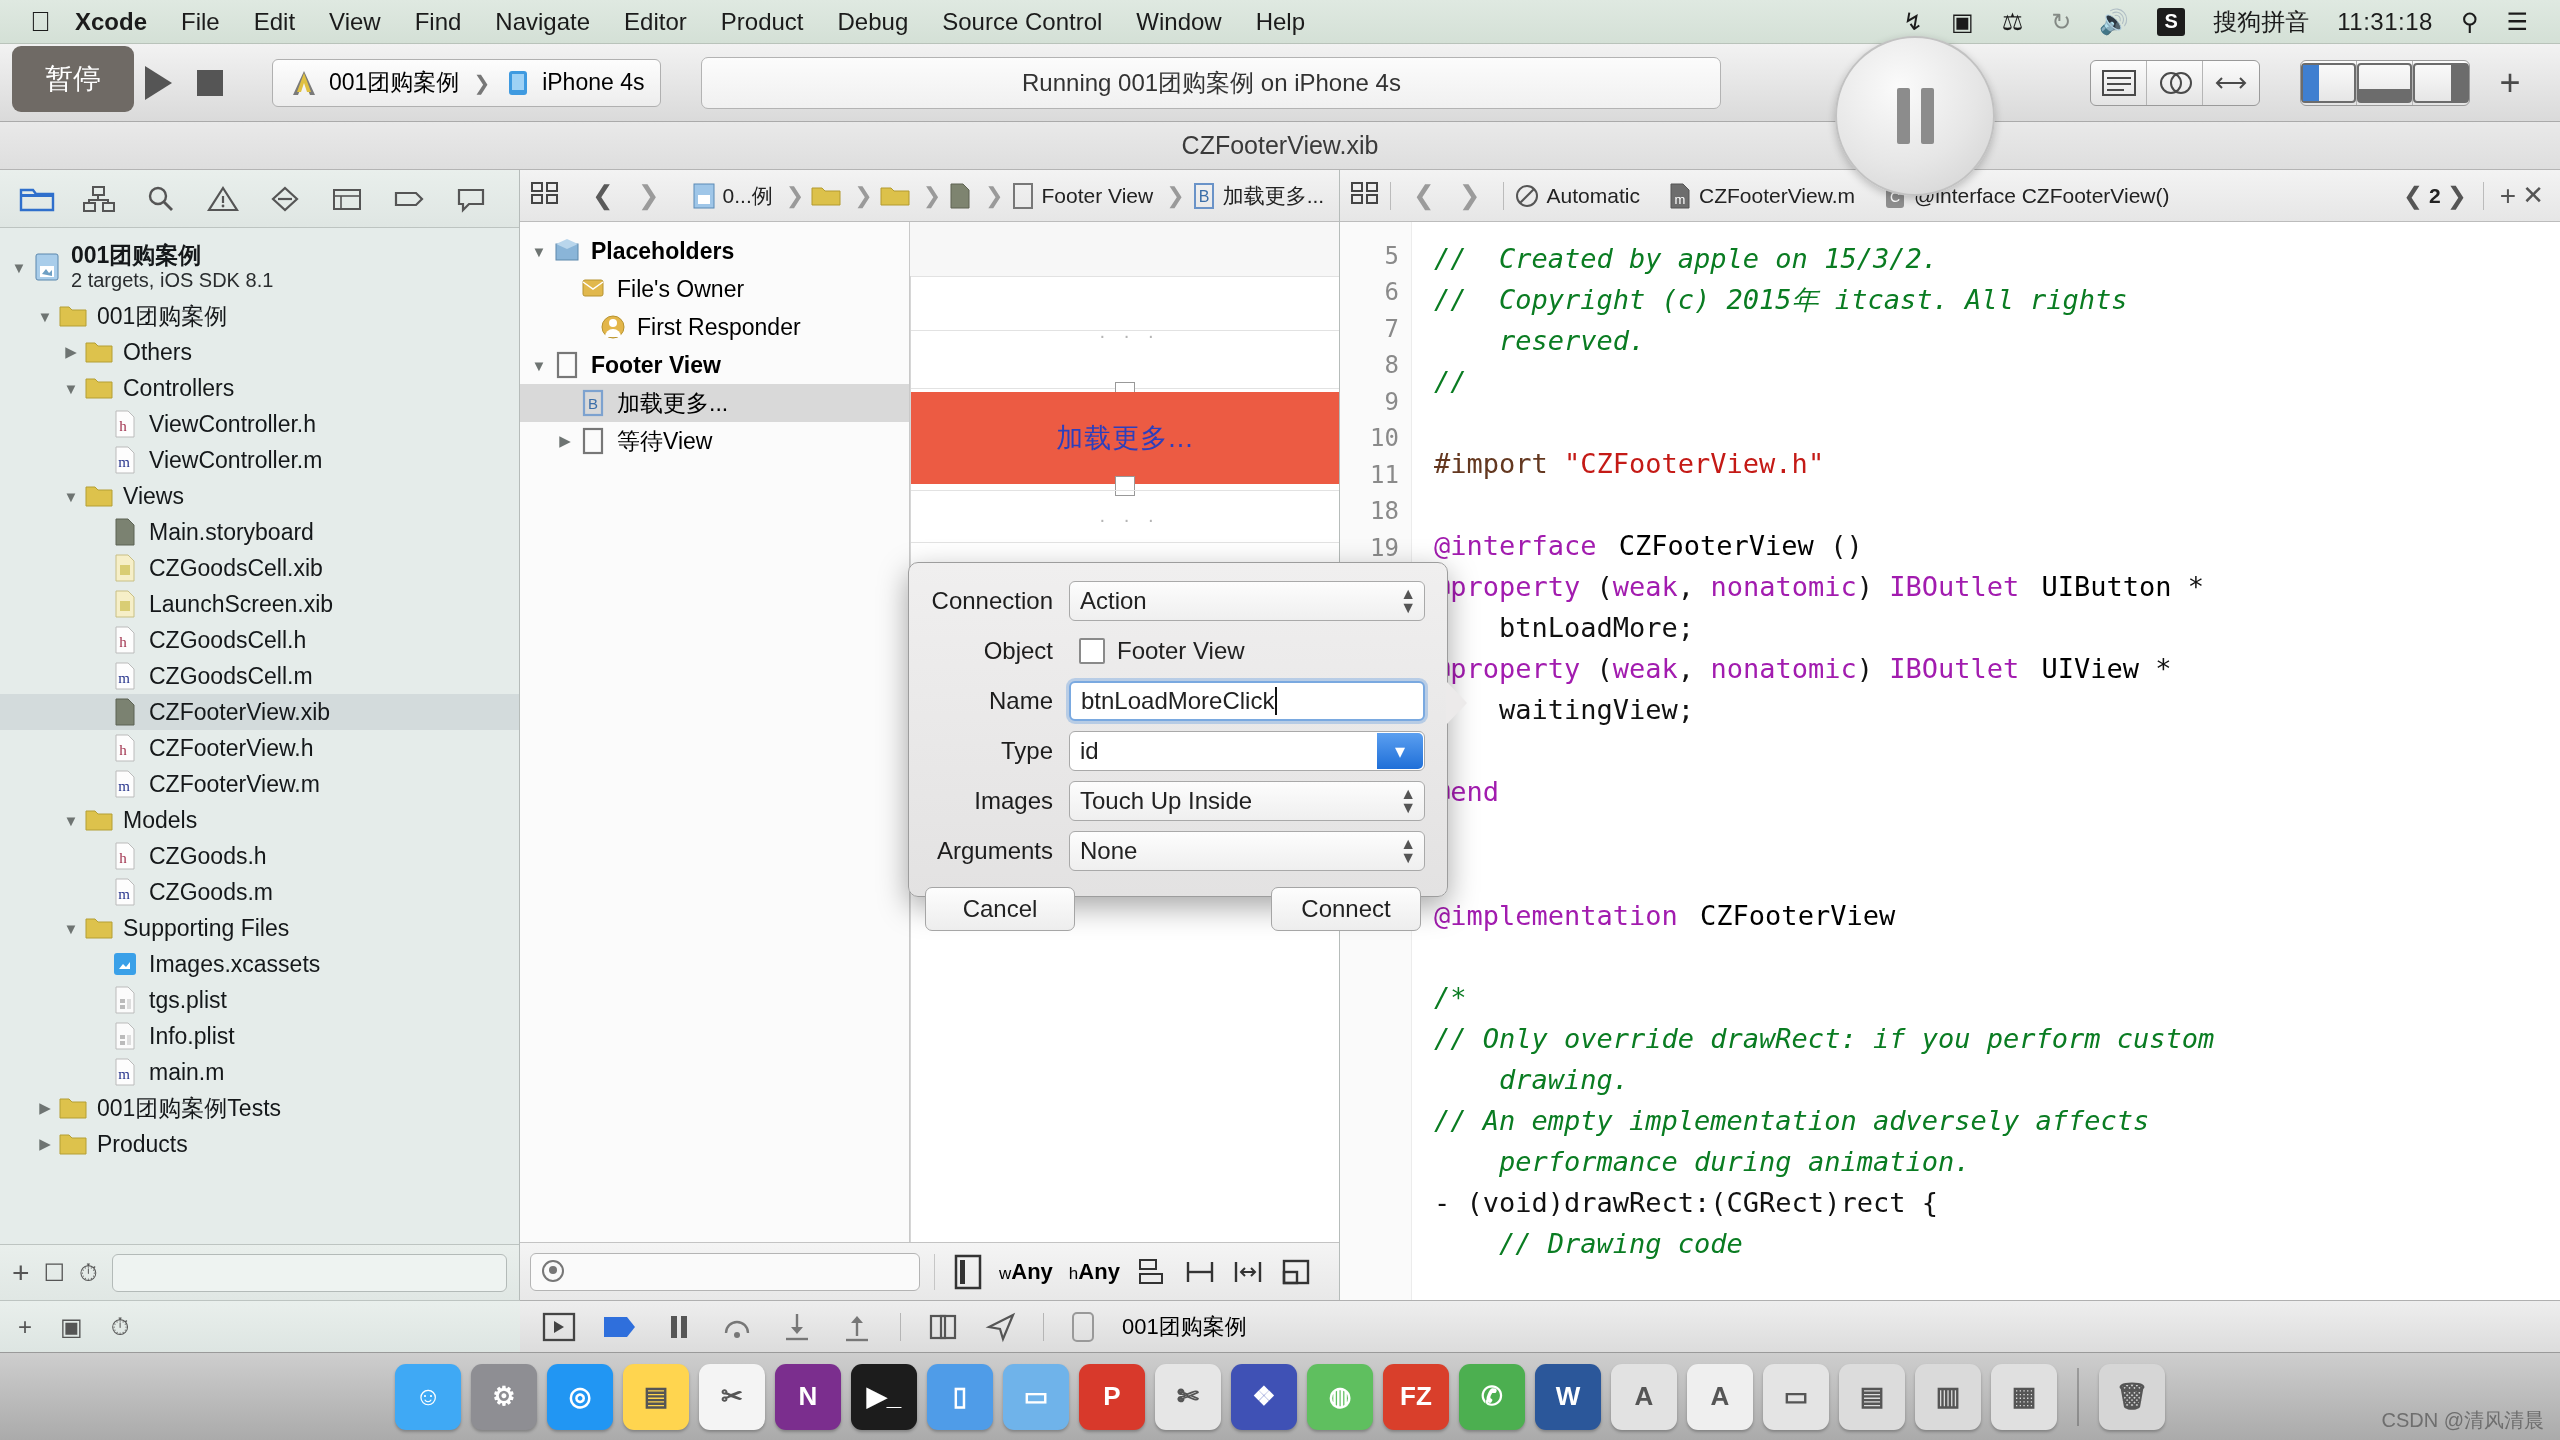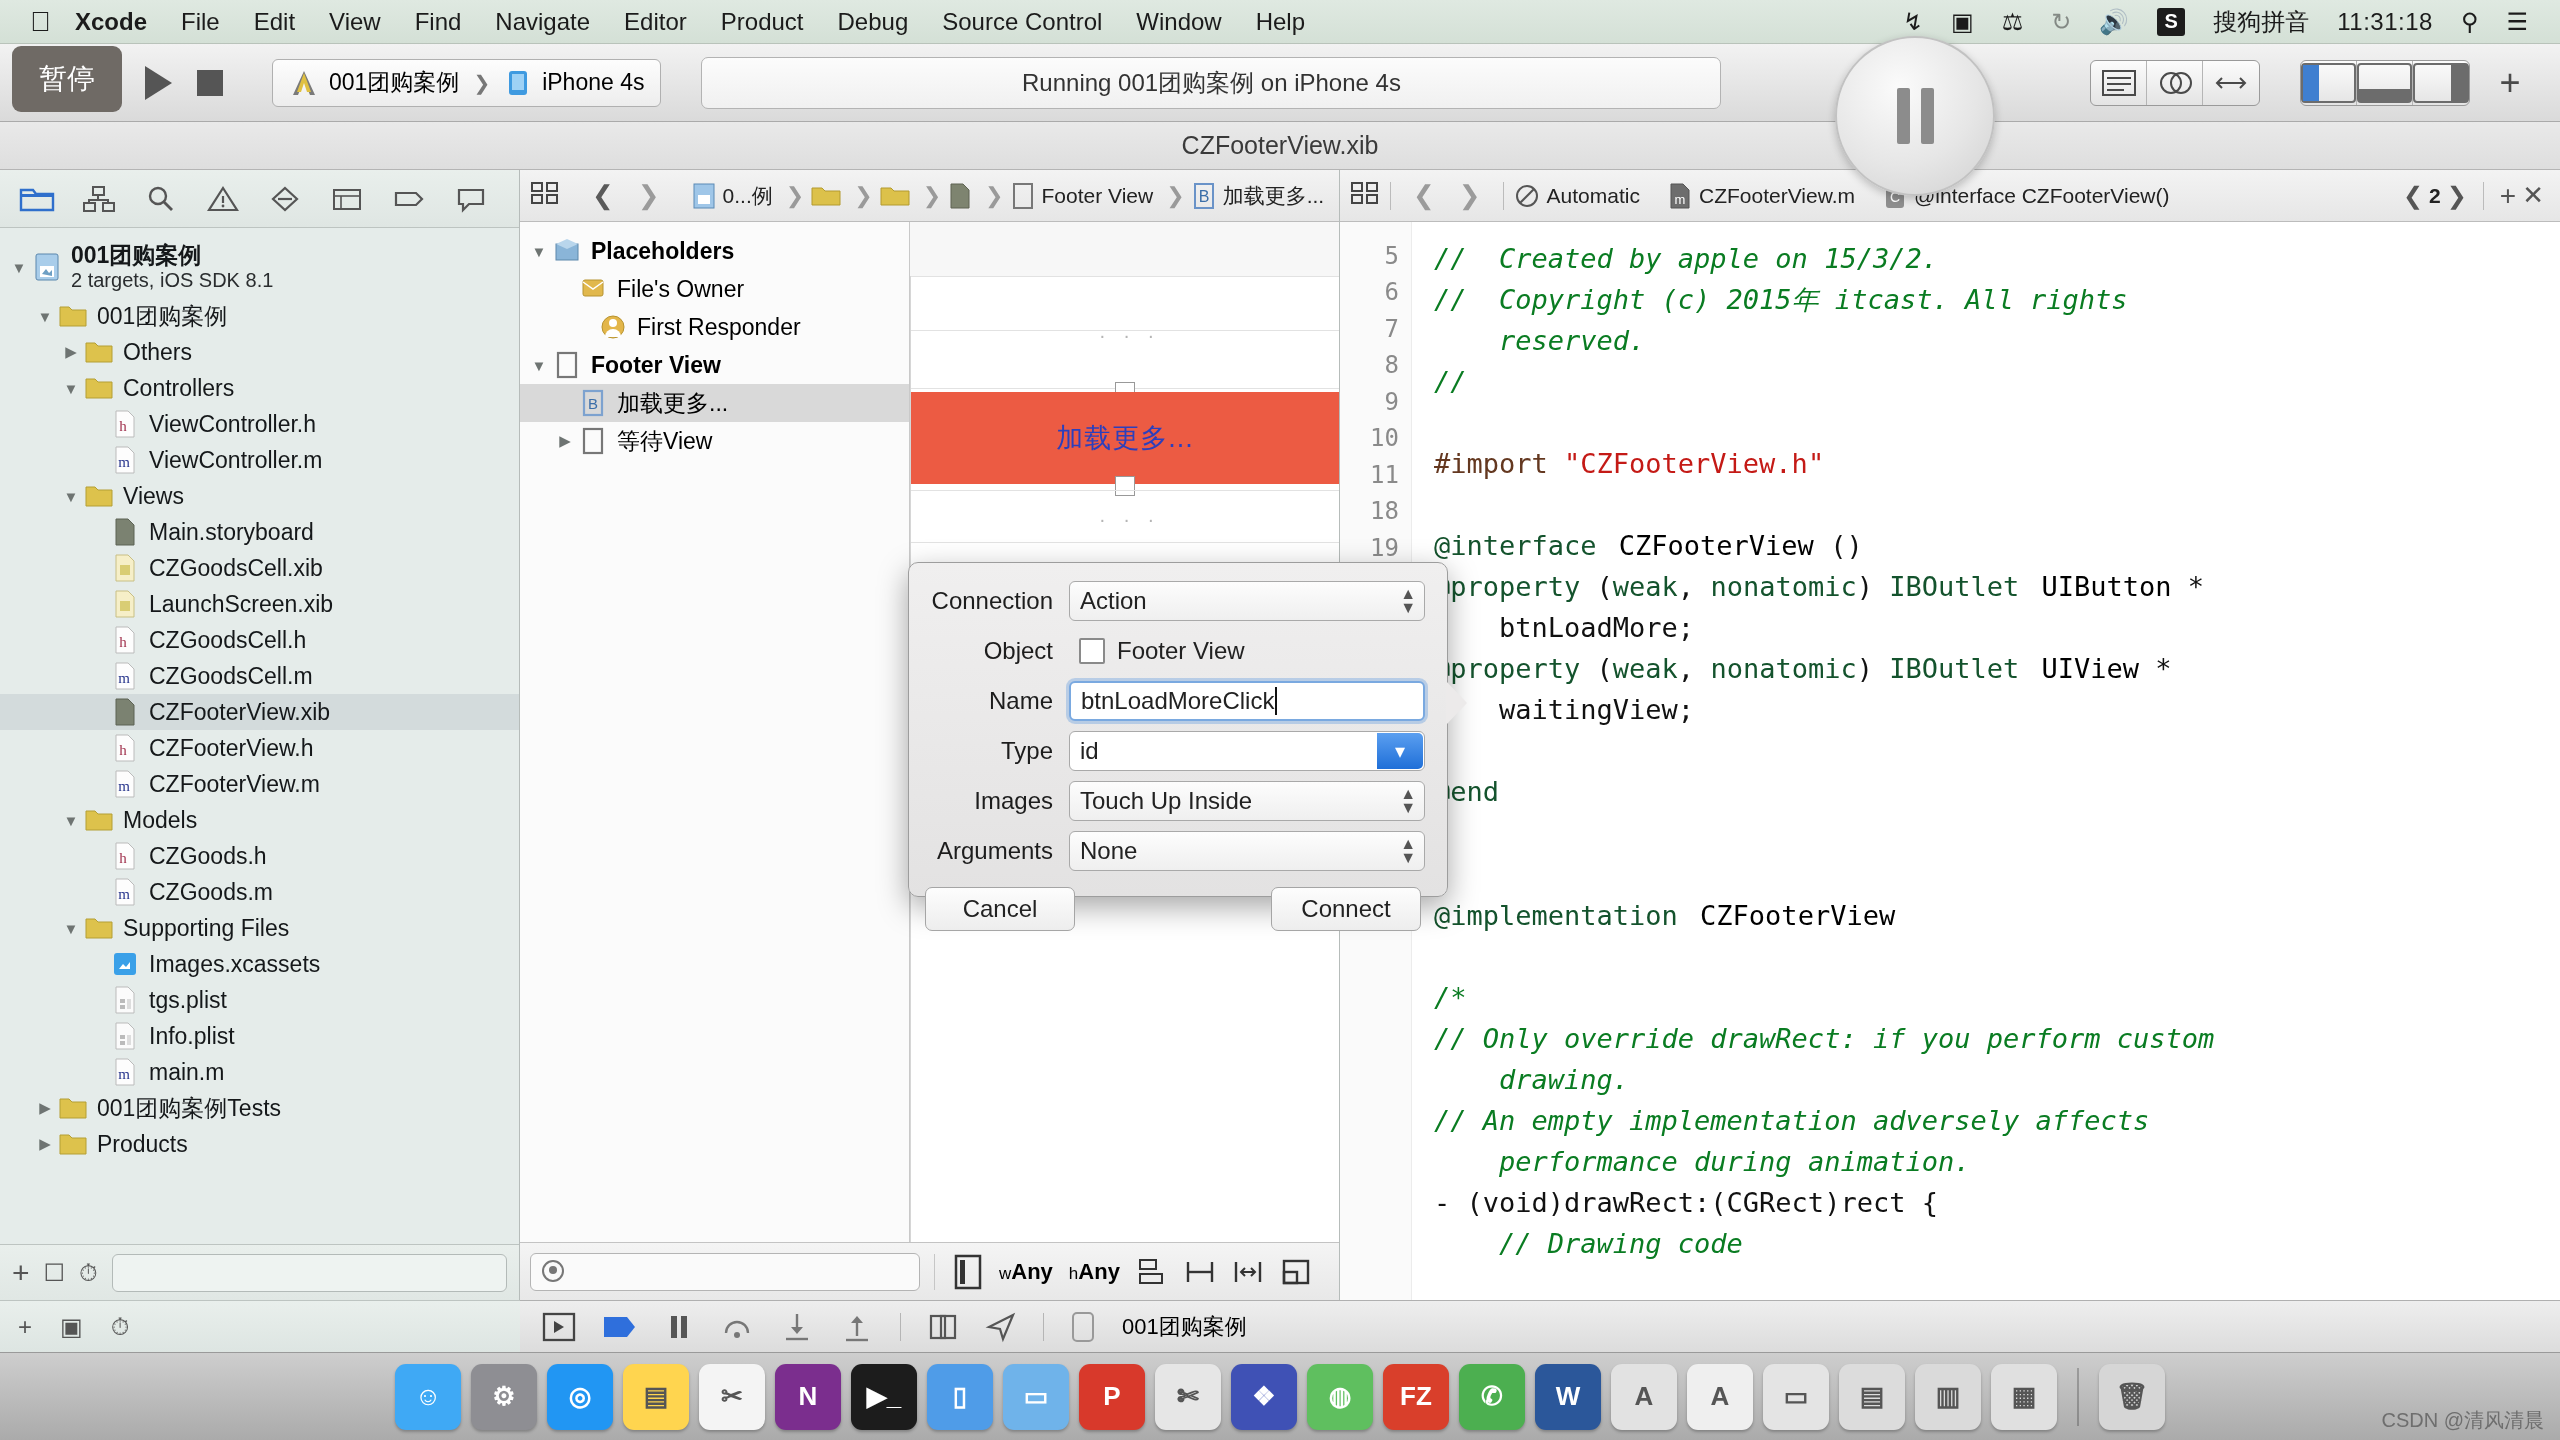--- a/index.html
+++ b/index.html
@@ -31,21 +31,21 @@
   #menubar .clock{ font-size:24px; letter-spacing:0.5px;}
 
   
   #toolbar{
     position:absolute; left:0; top:44px; width:2560px; height:78px;
     background:linear-gradient(to bottom,#f2f2f2,#dadada);
     border-bottom:1px solid #aaa;
     display:flex; align-items:center; padding:0 14px;
   }
   .tooltip-pause{
-    position:absolute; left:12px; top:46px; width:110px; height:66px;
+    position:absolute; left:12px; top:46px; width:122px; height:66px;
     background:#6f6a65; color:#fff; border-radius:9px;
     display:flex; align-items:center; justify-content:center;
     font-size:28px; z-index:50;
   }
   #toolbar .tb-btn{
     width:52px;height:44px;display:flex;align-items:center;justify-content:center;
   }
   .seg{
     display:flex; border:1px solid #9a9a9a; border-radius:6px; overflow:hidden;
     background:linear-gradient(to bottom,#fcfcfc,#e4e4e4); height:46px;
@@ -151,21 +151,21 @@
   .ib-bottom .wh small{ font-weight:normal; font-size:17px;}
 
   
   #editor{ flex:1; background:#fff; display:flex; flex-direction:column; min-width:0;}
   .code-area{ flex:1; display:flex; font-family:"DejaVu Sans Mono", monospace; font-size:27px; line-height:1.52; overflow:hidden;}
   .gutter{ width:72px; flex:0 0 72px; text-align:right; padding:16px 12px 0 0; color:#8a8a8a; font-size:24px; background:#fafafa; border-right:1px solid #ececec;}
   .gutter div{ height:auto; }
   .codelines{ flex:1; padding:16px 0 0 22px; white-space:pre-wrap; overflow:hidden;}
   .codelines .ln{ display:block; }
   .cm{ color:#0a7c22; font-style:italic;}
-  .kw{ color:#14532d;}
+  .kw{ color:#a21caf;}
   .pp{ color:#643820;}
   .str{ color:#c41a16;}
   .ty{ color:#000000;margin-left:6px;}
   .pl{ color:#111;}
 
   
   #popover{
     position:absolute; left:908px; top:562px; width:540px; height:335px;
     background:linear-gradient(to bottom,#f0efef,#e3e2e2);
     border:1px solid #9d9d9d; border-radius:10px;

